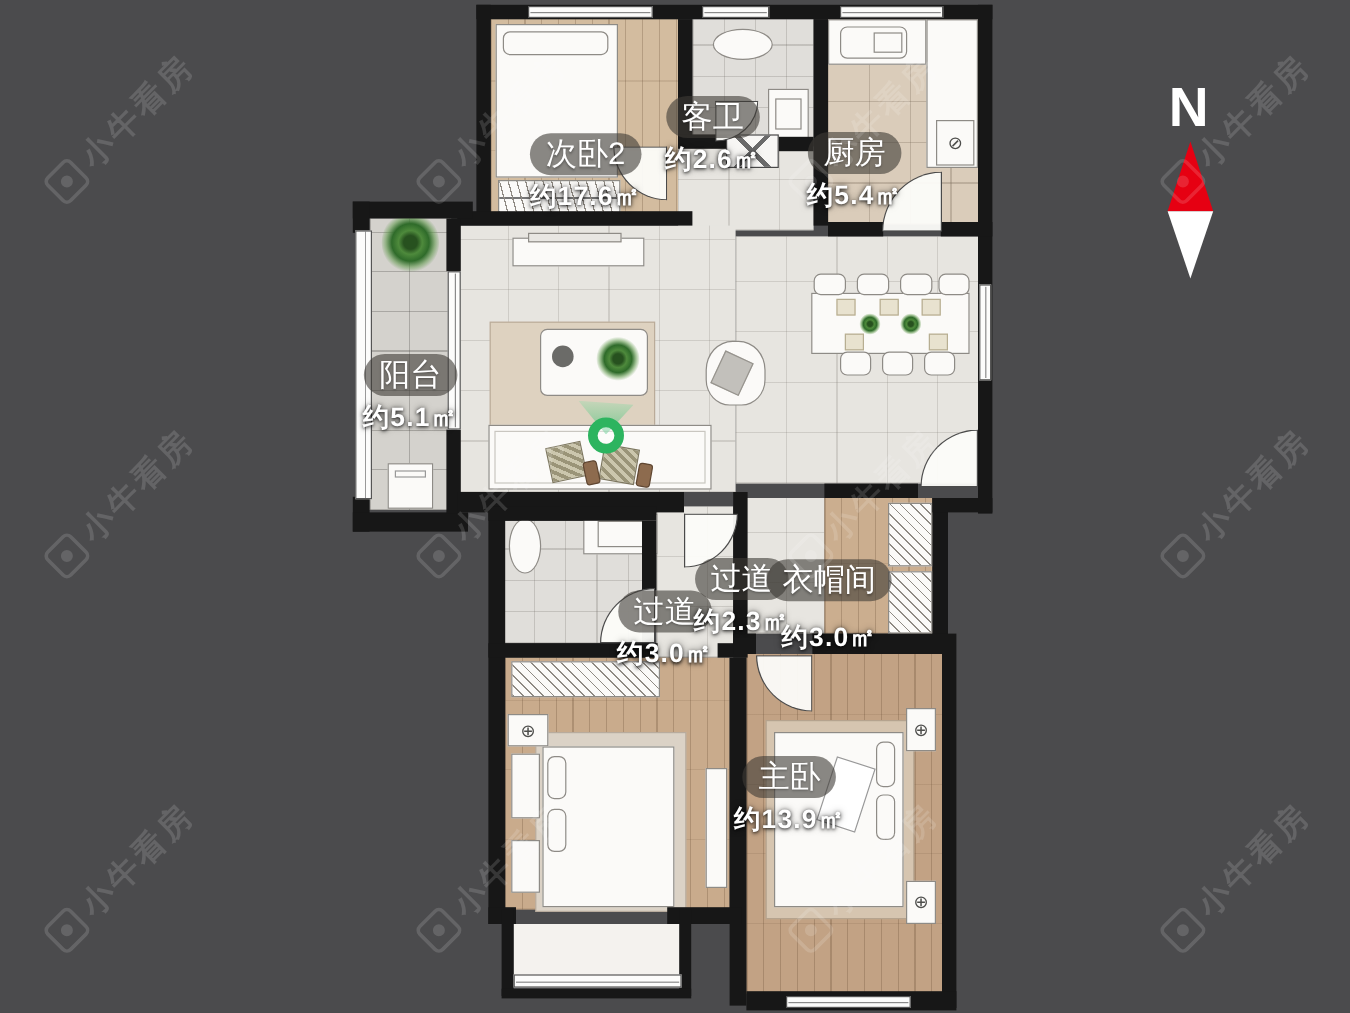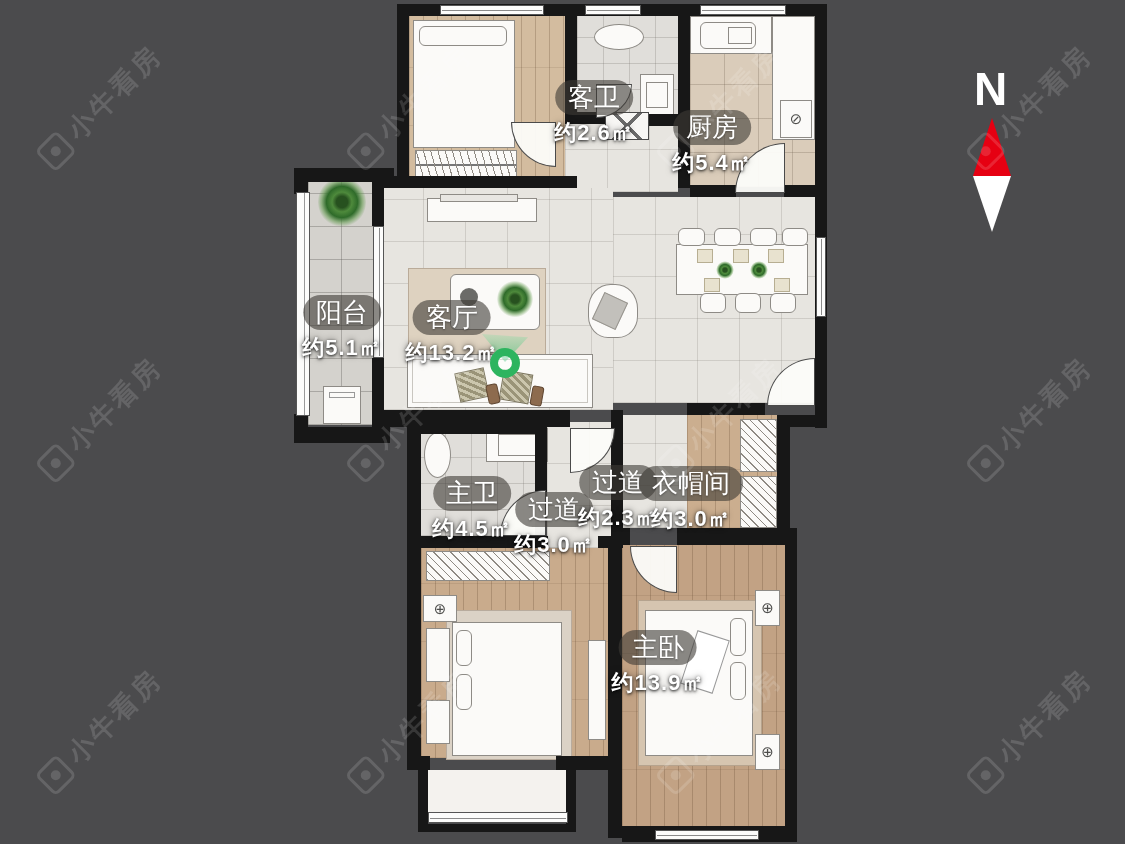--- a/index.html
+++ b/index.html
@@ -214,49 +214,45 @@
   <div class="abs furn" style="left:645px;top:610px;width:108px;height:146px;"></div>
   <div class="abs furn soft" style="left:730px;top:618px;width:16px;height:38px;"></div>
   <div class="abs furn soft" style="left:730px;top:662px;width:16px;height:38px;"></div>
   <div class="abs" style="left:688px;top:634px;width:34px;height:56px;background:#fff;border:1px solid #999;transform:rotate(18deg);z-index:6;"></div>
   <div class="abs furn unit" style="left:755px;top:590px;width:25px;height:36px;">⊕</div>
   <div class="abs furn unit" style="left:755px;top:734px;width:25px;height:36px;">⊕</div>
 
   <div class="abs pin-cone" style="left:482px;top:334px;width:46px;height:28px;"></div>
   <div class="abs pin-ring" style="left:490px;top:348px;"></div>
 
+  <div class="rlabel" style="left:488px;top:111px;">
+    <div class="pill">次卧2</div>
+    <div class="areaTxt">约17.6㎡</div>
+  </div>
   <div class="rlabel" style="left:594px;top:80px;">
     <div class="pill">客卫</div>
     <div class="areaTxt">约2.6㎡</div>
   </div>
   <div class="rlabel" style="left:712px;top:110px;">
     <div class="pill">厨房</div>
     <div class="areaTxt">约5.4㎡</div>
   </div>
   <div class="rlabel" style="left:342px;top:295px;">
     <div class="pill">阳台</div>
     <div class="areaTxt">约5.1㎡</div>
   </div>
-  <div class="rlabel" style="left:452px;top:300px;">
-    <div class="pill">客厅</div>
-    <div class="areaTxt">约13.2㎡</div>
-  </div>
-  <div class="rlabel" style="left:472px;top:476px;">
-    <div class="pill">主卫</div>
-    <div class="areaTxt">约4.5㎡</div>
-  </div>
   <div class="rlabel" style="left:554px;top:492px;">
     <div class="pill">过道</div>
     <div class="areaTxt">约3.0㎡</div>
   </div>
   <div class="rlabel" style="left:618px;top:465px;">
     <div class="pill">过道</div>
     <div class="areaTxt">约2.3㎡</div>
   </div>
-  <div class="rlabel" style="left:691px;top:466px;">
+  <div class="rlabel" style="left:691px;top:466px;gap:12px;">
     <div class="pill">衣帽间</div>
     <div class="areaTxt">约3.0㎡</div>
   </div>
   <div class="rlabel" style="left:658px;top:630px;">
     <div class="pill">主卧</div>
     <div class="areaTxt">约13.9㎡</div>
   </div>
 
   <div class="compass-n" style="left:974px;top:62px;">N</div>
   <div class="tri" style="left:973px;top:118px;border-left:19px solid transparent;border-right:19px solid transparent;border-bottom:58px solid #e60012;"></div>

